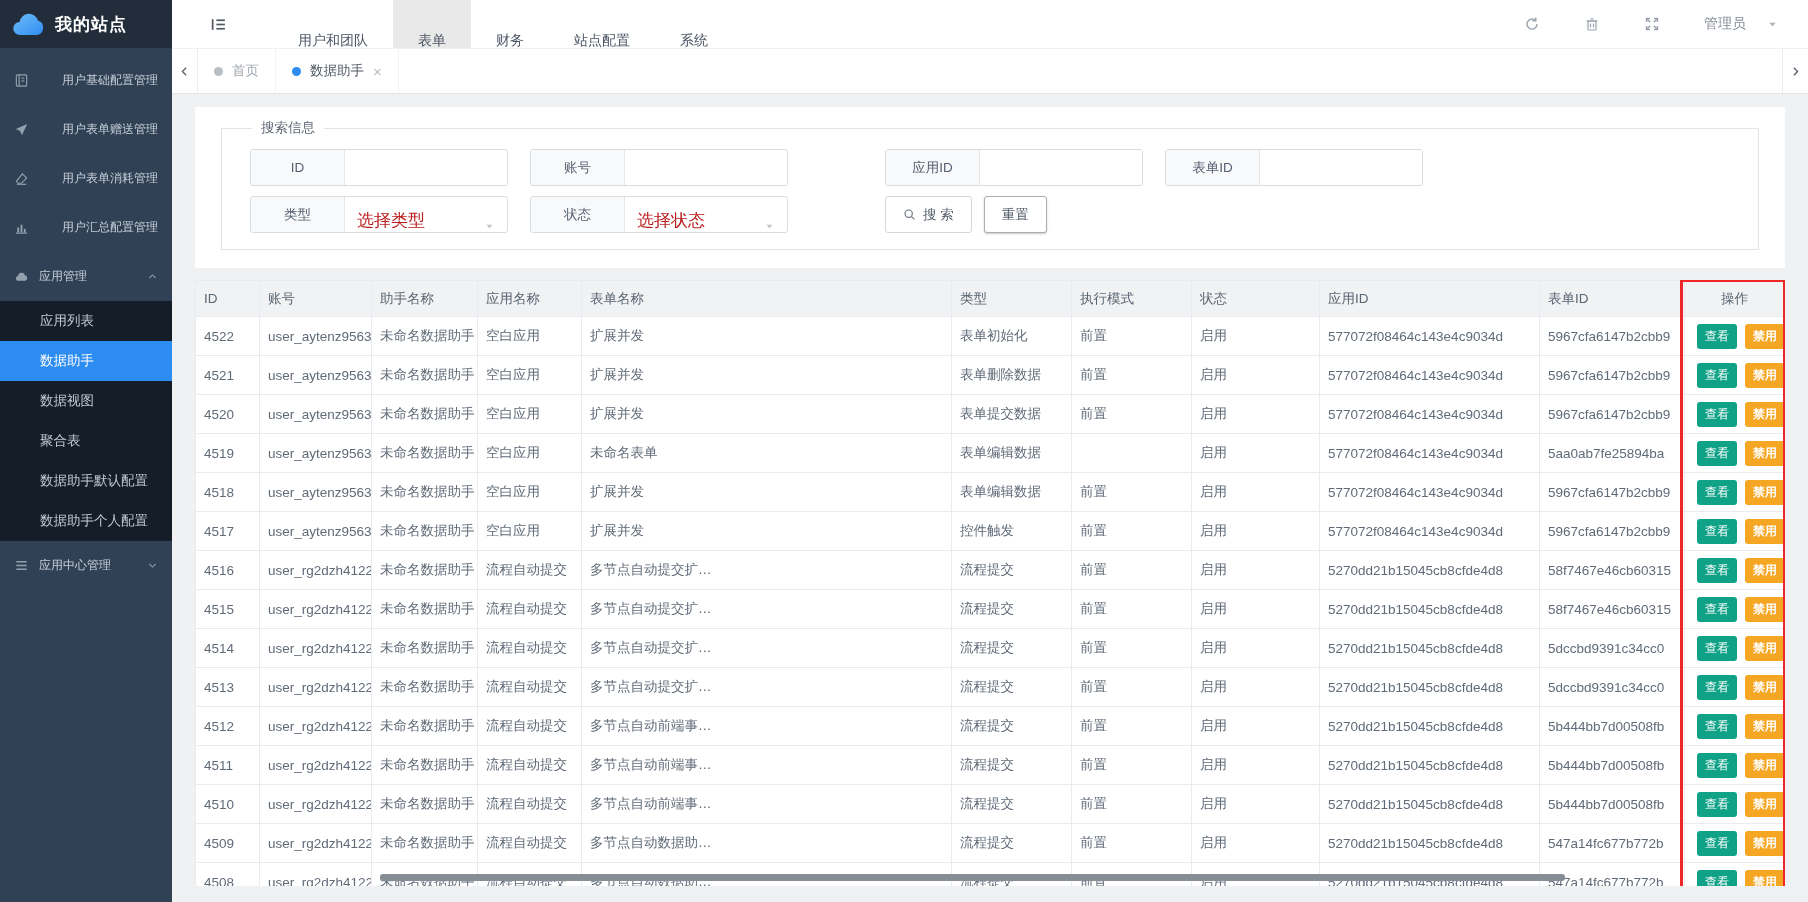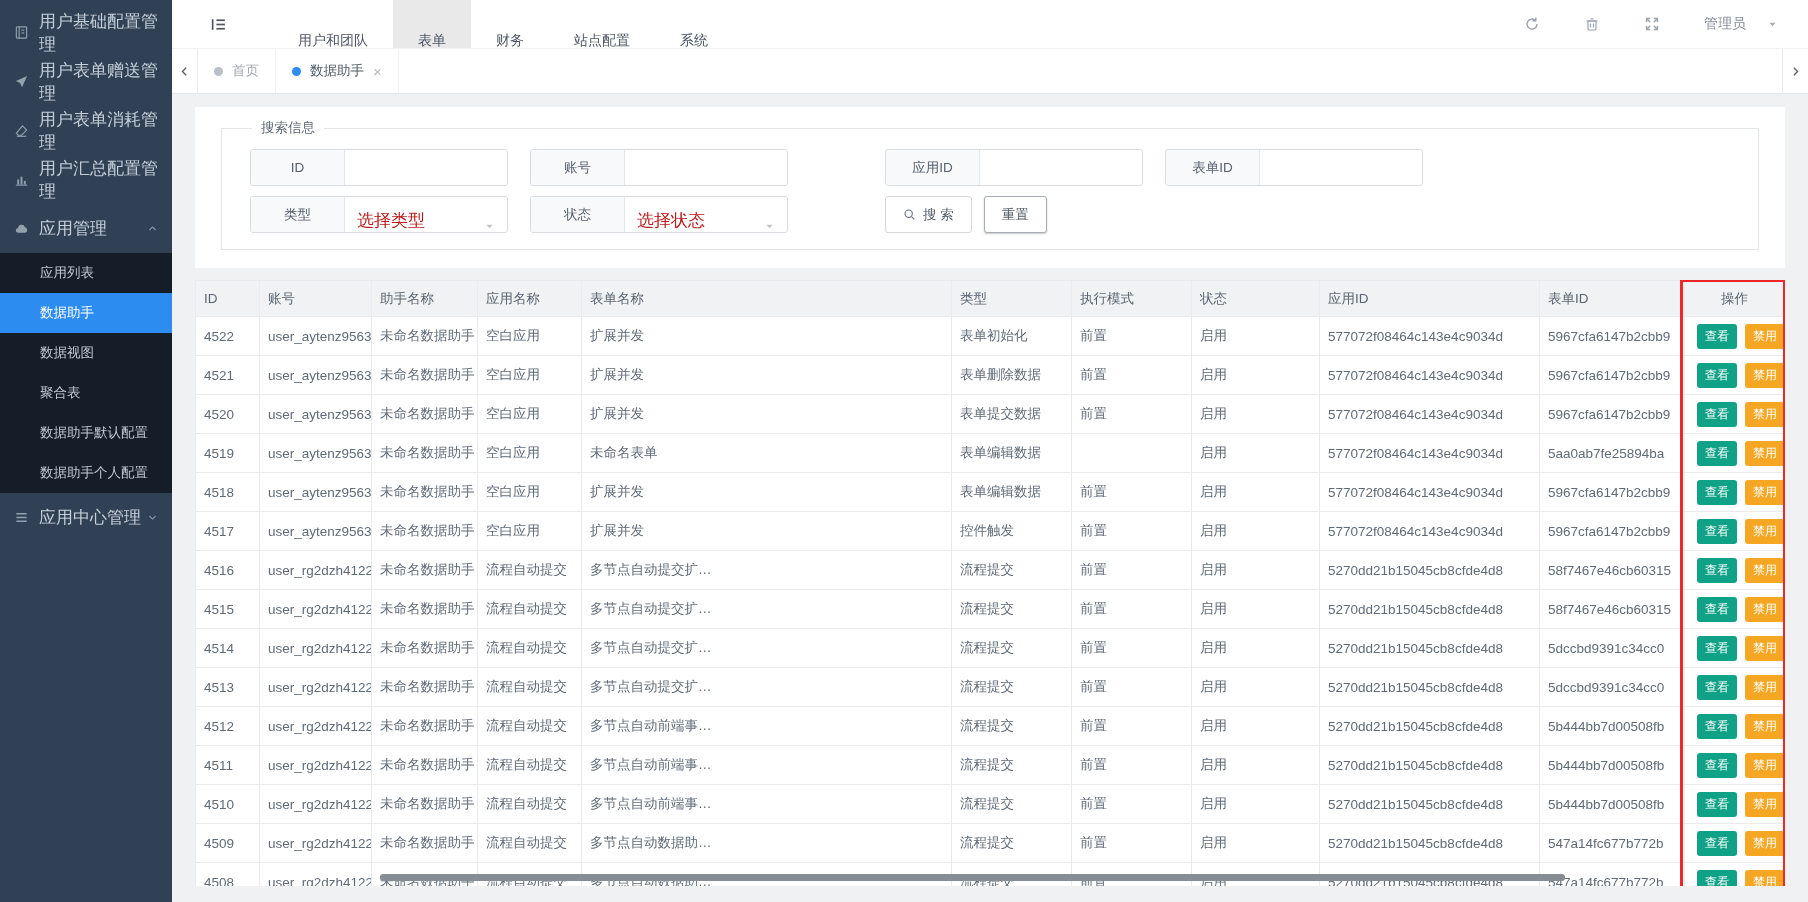--- a/index.html
+++ b/index.html
@@ -5,21 +5,21 @@
   * { box-sizing: border-box; margin: 0; padding: 0; }
   html, body { width: 1808px; height: 902px; overflow: hidden; }
   body { font-family: "Liberation Sans", "DejaVu Sans", sans-serif; background: #f0f1f2; }
   .app { display: flex; width: 100%; height: 100%; }
 
   
   .sidebar { width: 172px; flex-shrink: 0; background: #304156; display: flex; flex-direction: column; }
   .logo { height: 48px; background: #222d3b; display: flex; align-items: center; padding-left: 12px; gap: 9px; flex-shrink: 0; }
   .logo-title { color: #ffffff; font-size: 17px; font-weight: bold; letter-spacing: 1px; }
   .menu { padding-top: 8px; flex: 1; }
-  .m-item { height: 49px; display: flex; align-items: center; padding: 0 14px; color: #c6cfd8; font-size: 17px; cursor: pointer; justify-content: space-between; }
+  .m-item { height: 49px; display: flex; align-items: center; padding: 0 14px; color: #c6cfd8; font-size: 12px; cursor: pointer; justify-content: space-between; }
   .m-item .icn.mi { color: #93a0ae; margin-right: 10px; display: inline-flex; }
   .m-item .icn.chev { margin-left: auto; color: #8a97a5; display: inline-flex; }
   .icn svg { display: block; }
   .submenu { background: #141d28; }
   .sm-item { height: 40px; display: flex; align-items: center; padding-left: 40px; color: #c0c9d2; font-size: 13.5px; cursor: pointer; }
   .sm-item.active { background: #2d8cf0; color: #ffffff; }
 
   
   .main { flex: 1; min-width: 0; display: flex; flex-direction: column; }
 
@@ -67,30 +67,44 @@
 
   
   .table-card { flex: 1; background: #ffffff; margin-top: 12px; position: relative; overflow: hidden; }
   table { width: 100%; border-collapse: collapse; table-layout: fixed; }
   th, td { border: 1px solid #e9ebee; padding: 0 8px; text-align: left; white-space: nowrap; overflow: hidden; }
   th { height: 36px; background: #f1f2f4; color: #5a6572; font-size: 13.5px; font-weight: normal; }
   td { height: 39px; color: #606b78; font-size: 13.5px; }
   th.op, td.op { text-align: center; }
   .abtn { display: inline-block; padding: 4px 8px; border-radius: 3px; color: #ffffff; font-size: 12px; margin: 0 4px; cursor: pointer; }
   .abtn.view { background: #10a287; }
-  .abtn.disable { background: #f5a623; }
+  .abtn.disable { background: #f5a623; font-weight: bold; }
   .red-box { position: absolute; top: -1px; right: -1px; width: 106px; height: 624px; border: 3px solid #f12727; pointer-events: none; z-index: 3; }
   .hscroll { position: absolute; left: 185px; bottom: 5px; width: 1185px; height: 7px; background: #878d94; border-radius: 3px; cursor: pointer; }
 </style>
 </head>
 <body>
 
 <div class="app">
 
   <aside class="sidebar">
+    <div class="logo">
+      <span class="icn">
+        <svg width="34" height="26" viewBox="0 0 34 26">
+            <defs>
+              <linearGradient id="lg1" x1="0" y1="0" x2="1" y2="1">
+                <stop offset="0" stop-color="#6fbcf9"></stop>
+                <stop offset="1" stop-color="#2f8df2"></stop>
+              </linearGradient>
+            </defs>
+            <path d="M25 24 H8 A6.5 6.5 0 0 1 7.5 11 A9.5 9.5 0 0 1 26 9.5 A7.5 7.5 0 0 1 25 24 Z" fill="url(#lg1)"></path>
+          </svg>
+      </span>
+      <span class="logo-title">我的站点</span>
+    </div>
     <nav class="menu" id="sidebar-menu">
         <div class="m-item">
           <span class="icn mi">
             <svg width="15" height="15" viewBox="0 0 16 16" fill="none" stroke="currentColor" stroke-width="1.2">
               <rect x="2.5" y="2" width="11" height="12" rx="1"></rect>
               <line x1="5.5" y1="2" x2="5.5" y2="14"></line>
               <line x1="8" y1="5.5" x2="11" y2="5.5"></line>
               <line x1="8" y1="8.5" x2="11" y2="8.5"></line>
             </svg>
           </span>

